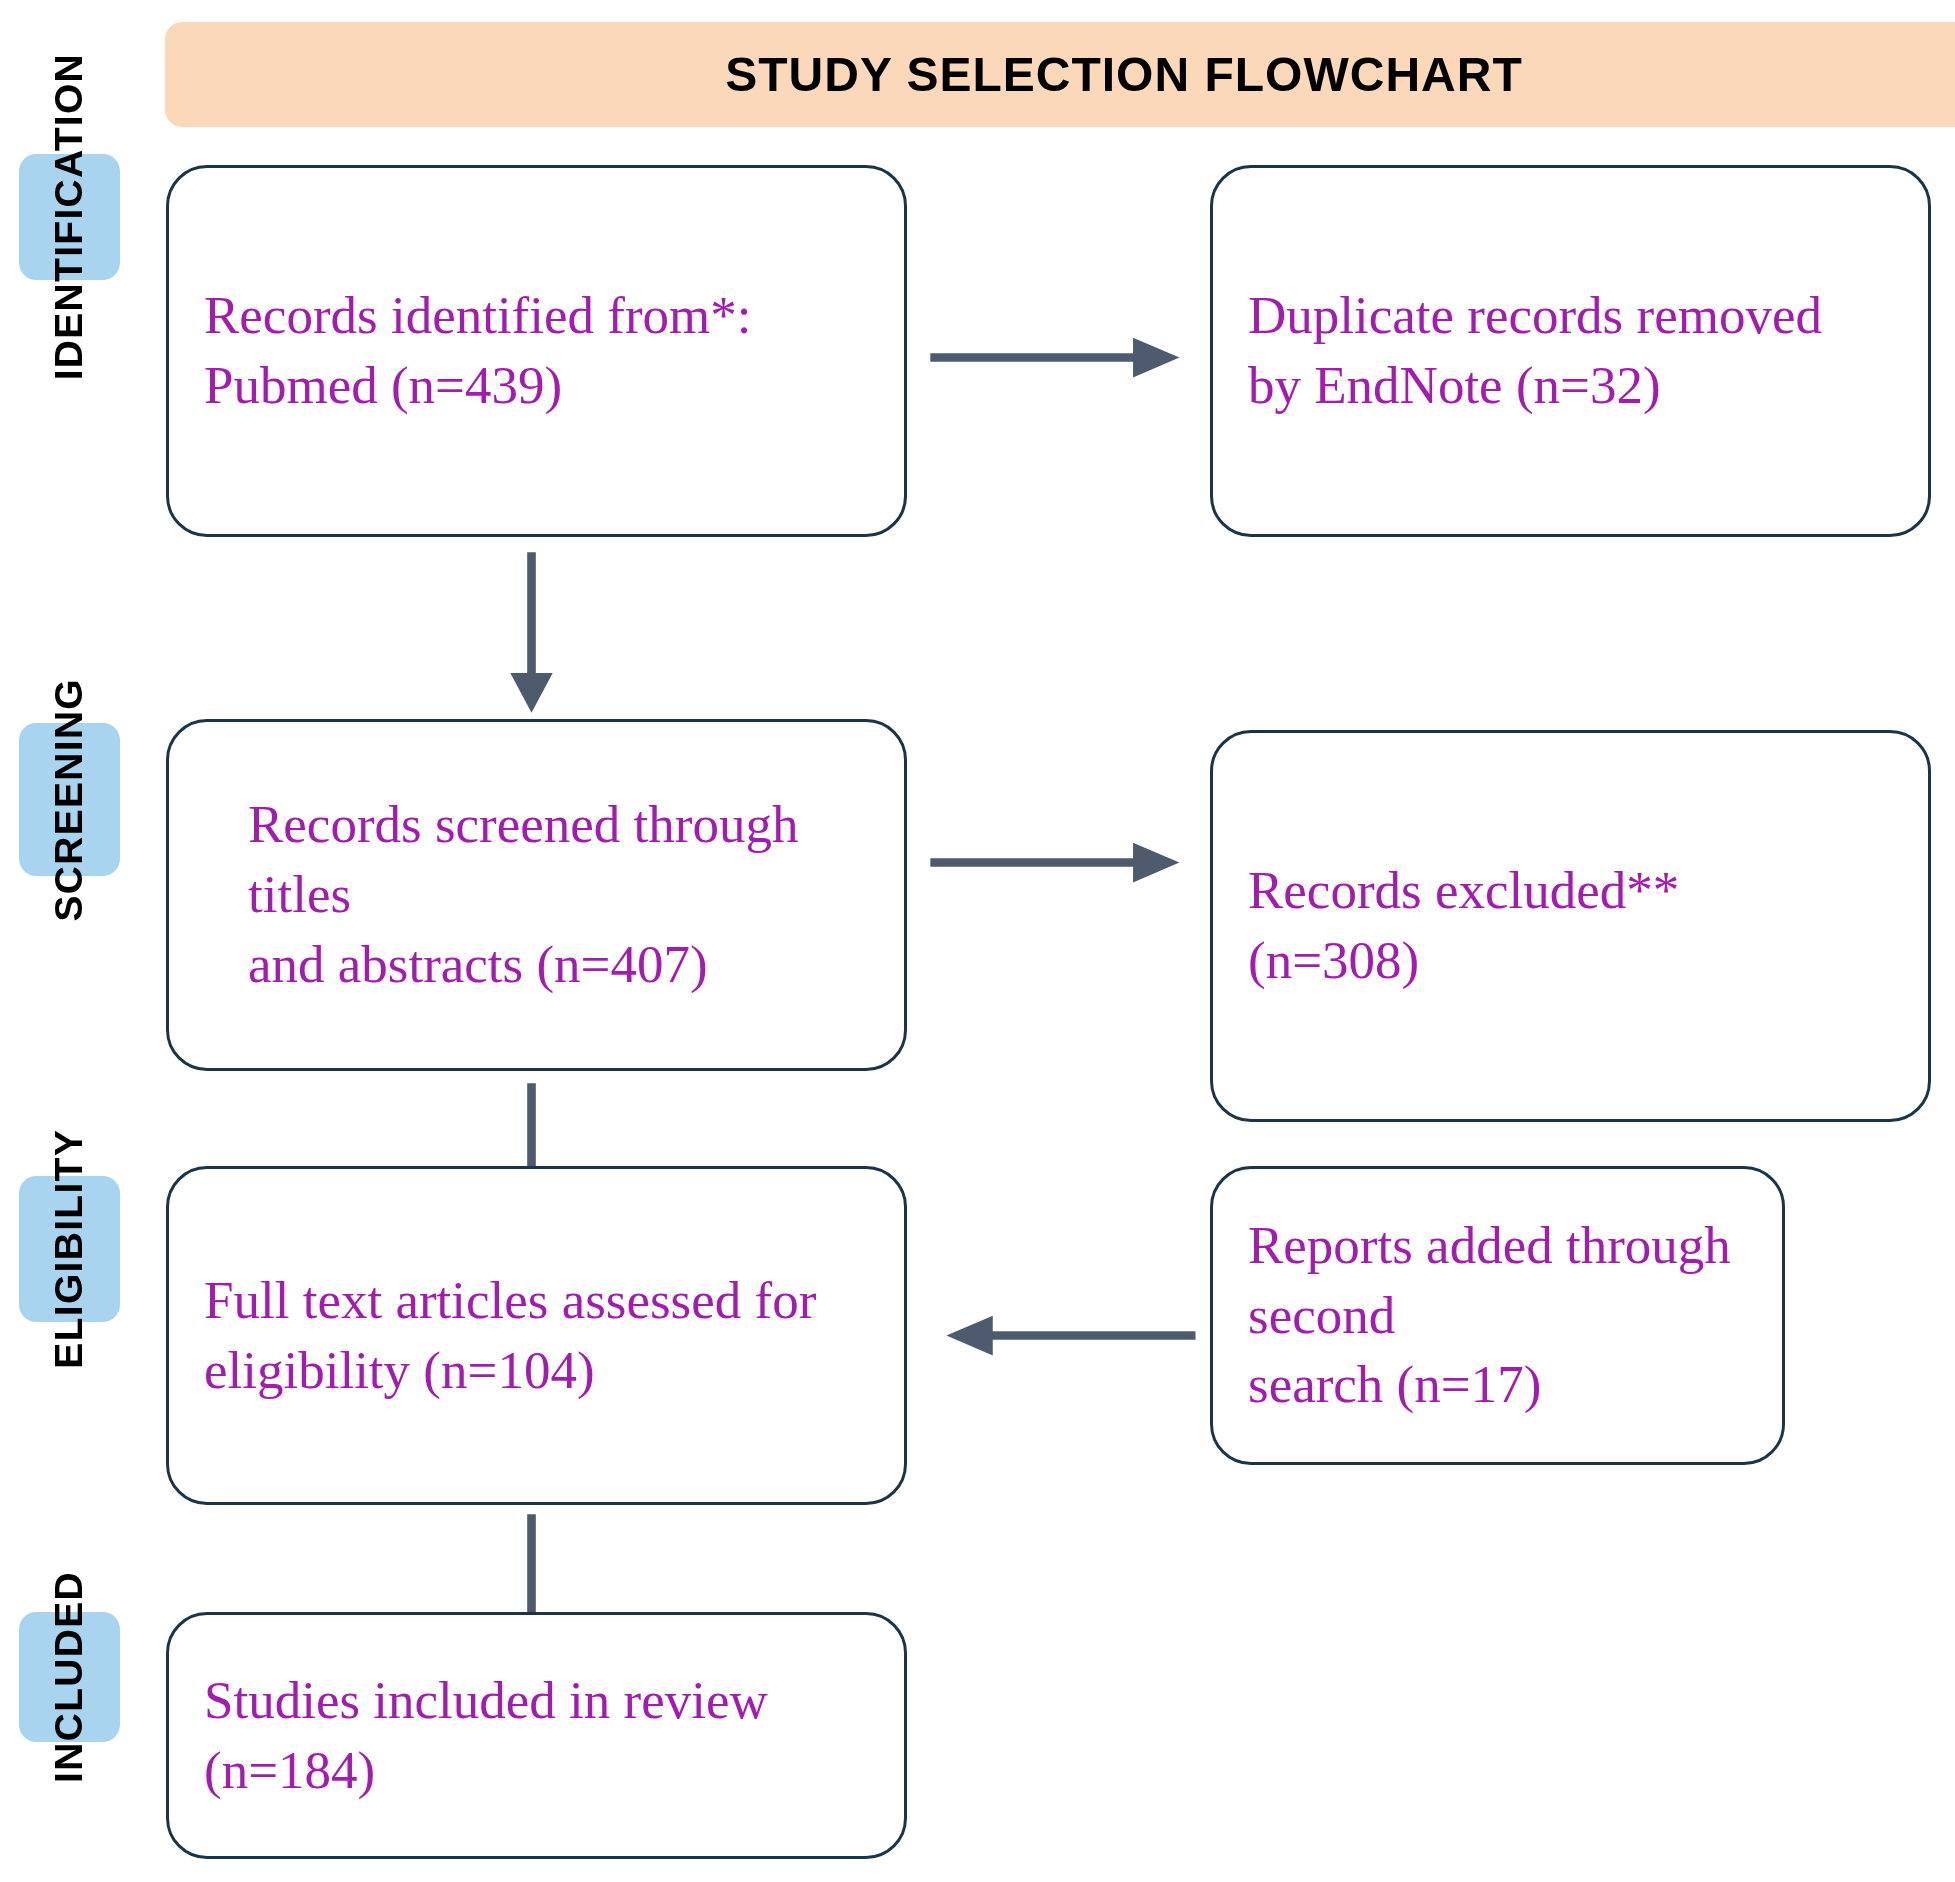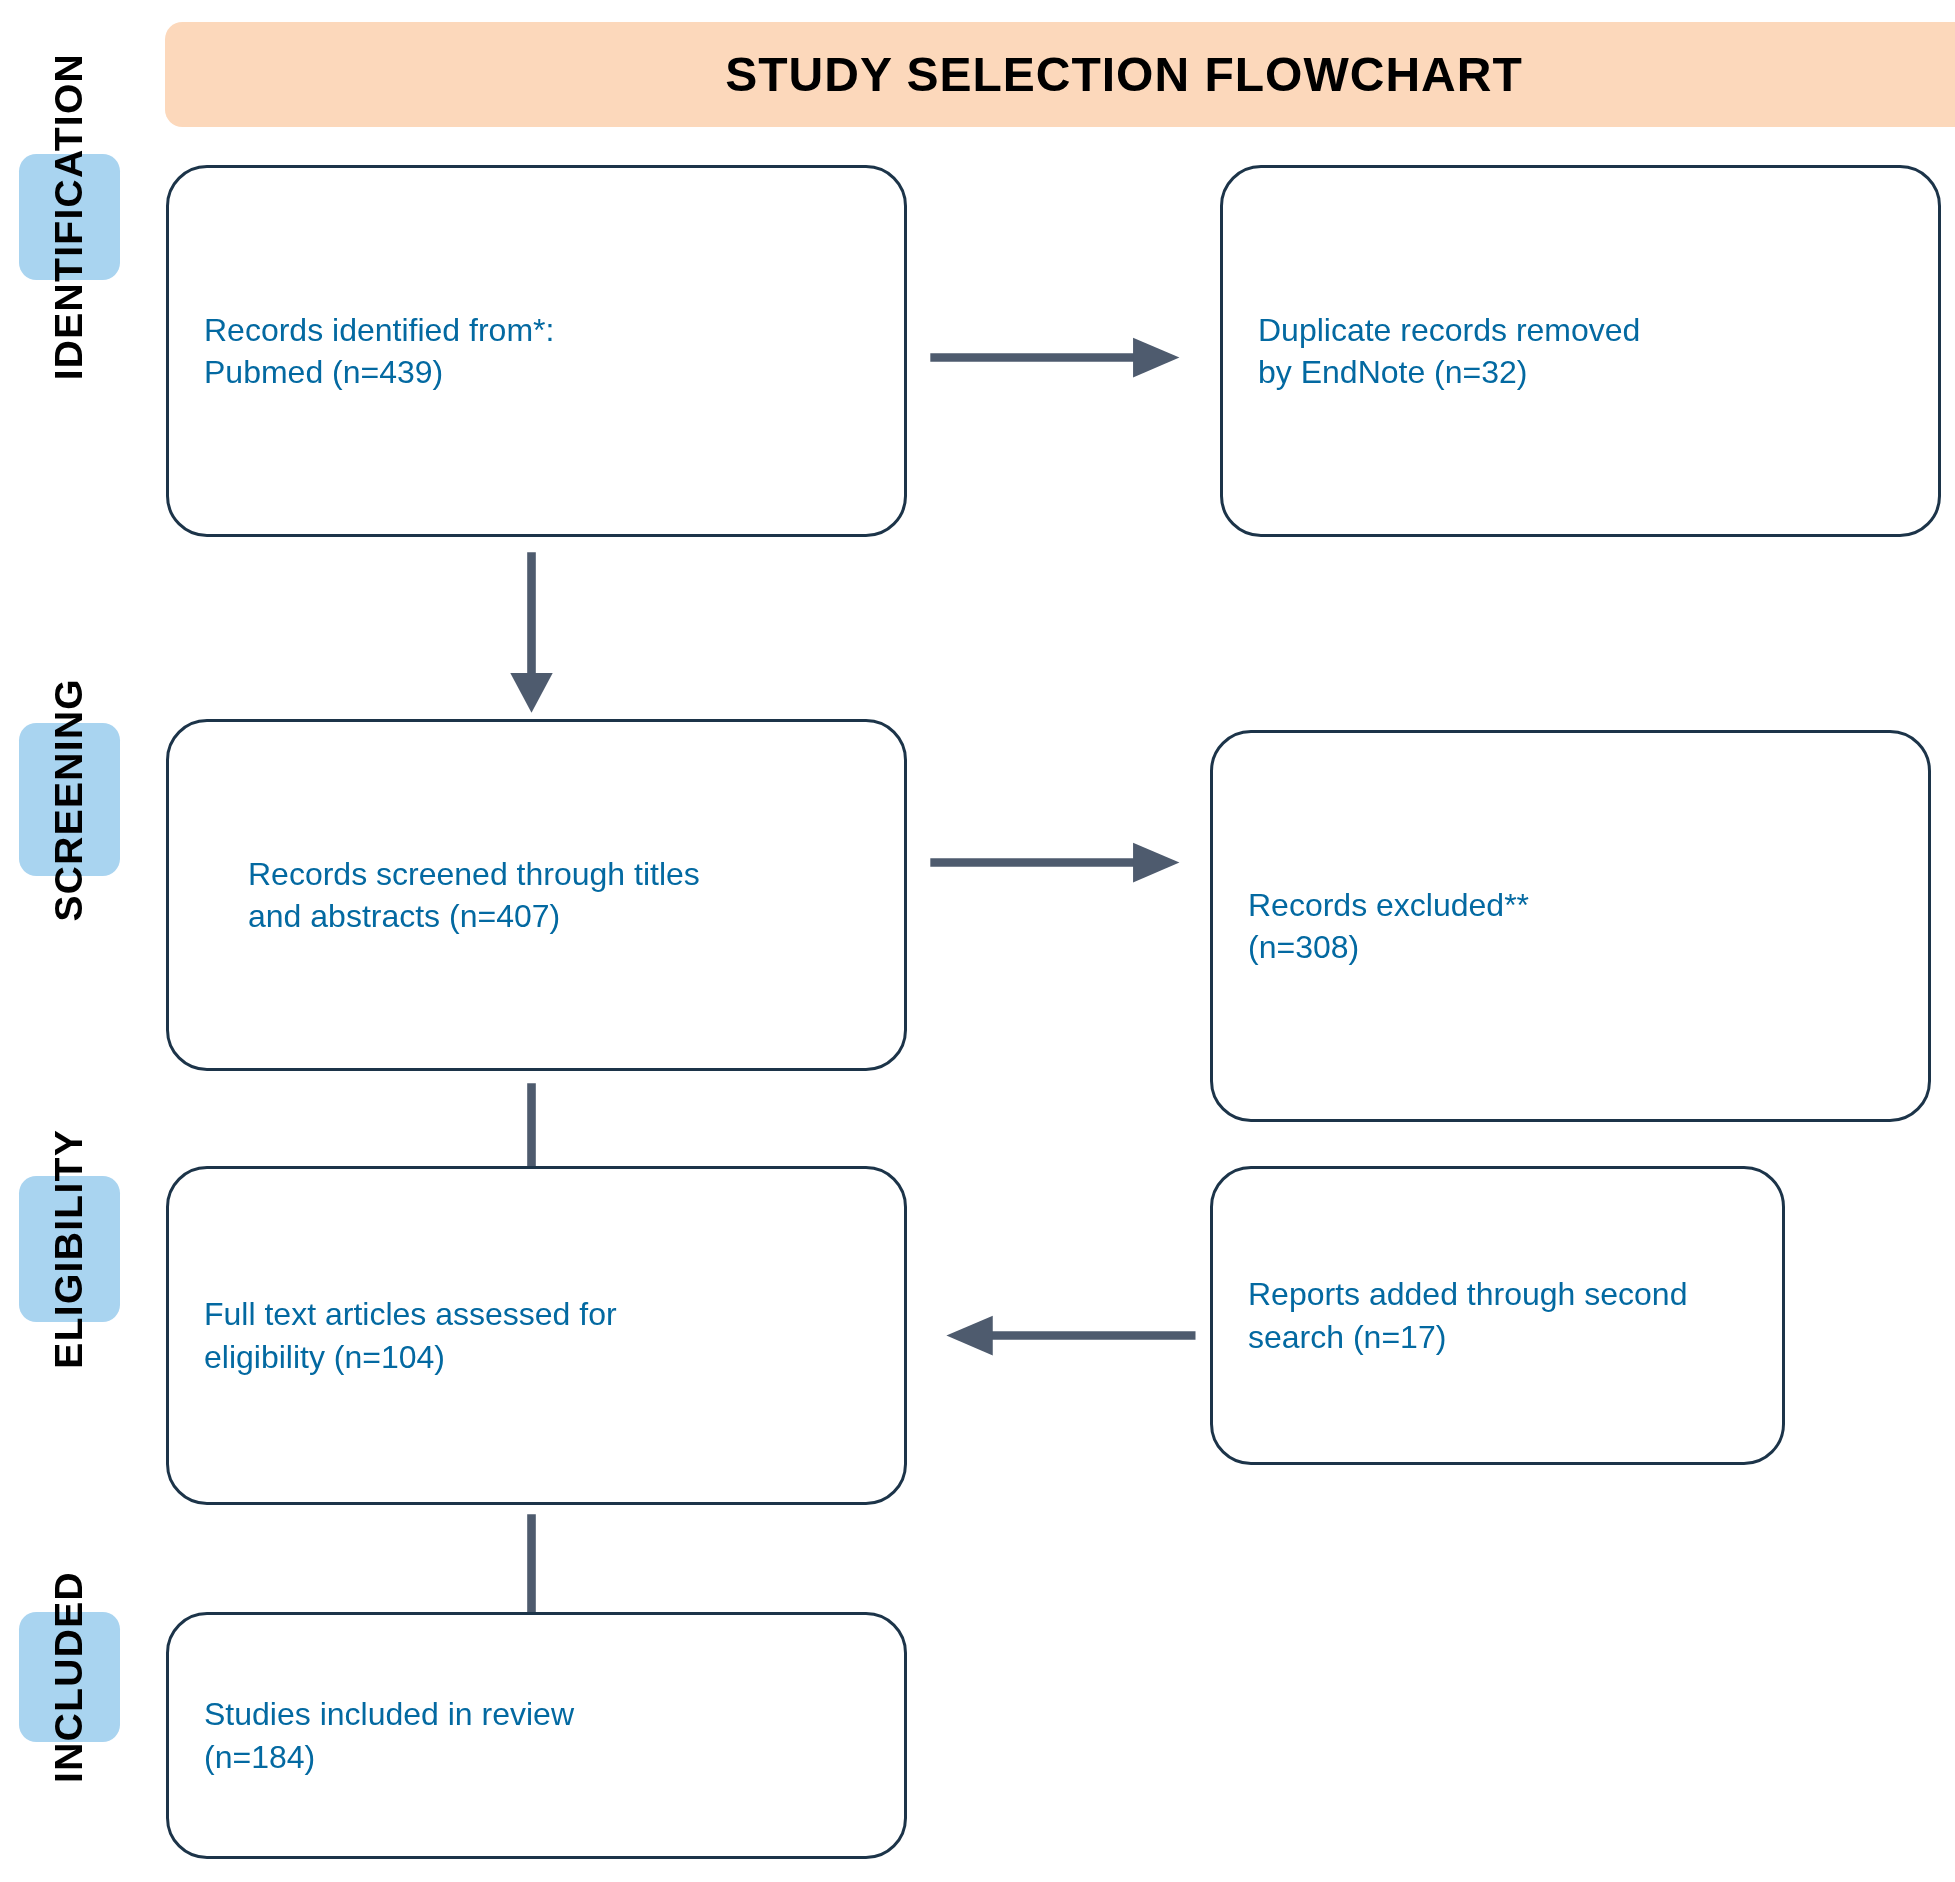--- a/index.html
+++ b/index.html
@@ -68,24 +68,24 @@
     position: absolute;
     background: #ffffff;
     border: 3.3px solid #1C3449;
     border-radius: 41px;
     box-sizing: border-box;
     display: flex;
     align-items: center;
   }
   .flow-box-text {
     padding: 0 35px;
-    font-size: 32px;
+    font-size: 53px;
     line-height: 1.32;
-    color: #0369a1;
-    font-family: Liberation Sans, sans-serif;
+    color: #a21caf;
+    font-family: Liberation Serif, serif;
     white-space: pre-line;
   }
 
   
   .arrow {
     position: absolute;
   }
   .arrow svg {
     display: block;
     overflow: visible;
@@ -114,21 +114,21 @@
 
   <div class="stage-pill" style="top:1612px; height:130px;">
     <span class="stage-pill-label">INCLUDED</span>
   </div>
 
   <div class="flow-box" style="left:166px; top:165px; width:741px; height:372px;">
     <div class="flow-box-text">Records identified from*:
 Pubmed (n=439)</div>
   </div>
 
-  <div class="flow-box" style="left:1210px; top:165px; width:721px; height:372px;margin-left:10px;">
+  <div class="flow-box" style="left:1210px; top:165px; width:721px; height:372px;">
     <div class="flow-box-text">Duplicate records removed
 by EndNote (n=32)</div>
   </div>
 
   <div class="arrow" style="left:930px; top:331px;">
     <svg width="259" height="53" viewBox="0 0 390 80">
       <line x1="0" y1="40" x2="312" y2="40" stroke="#4E5B6E" stroke-width="13"></line>
       <polygon points="306,10 376,40 306,70" fill="#4E5B6E"></polygon>
     </svg>
   </div>

